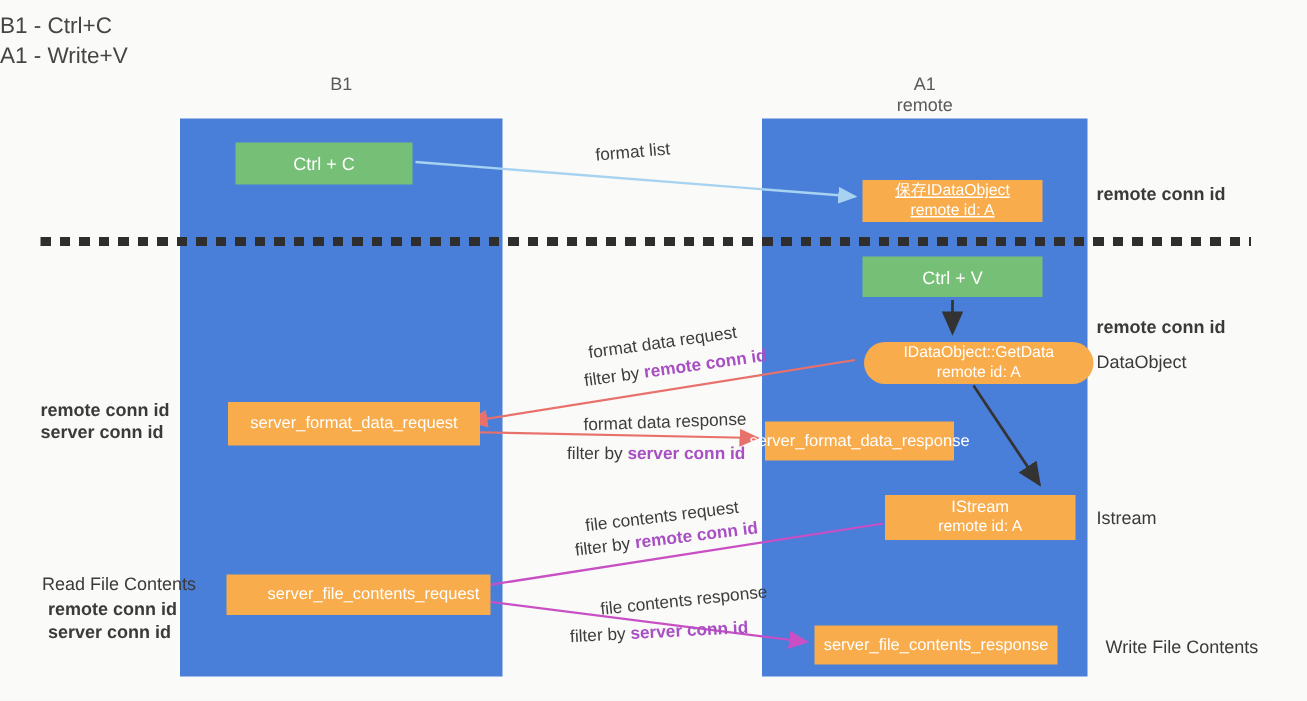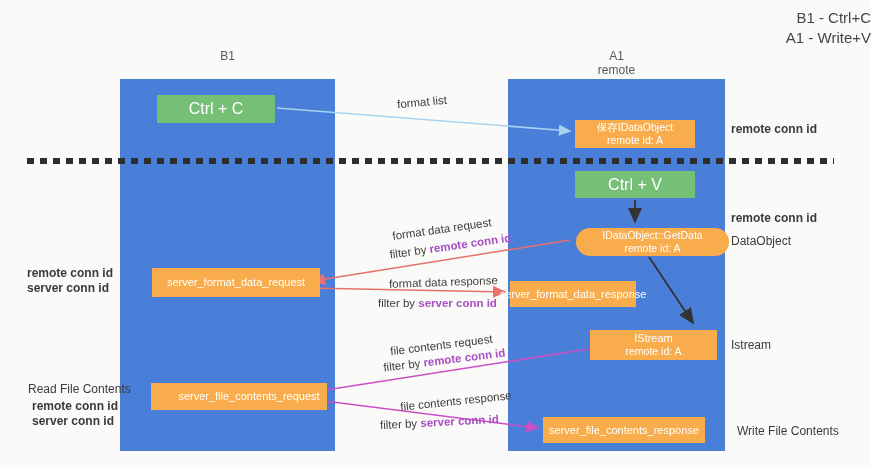--- a/index.html
+++ b/index.html
@@ -9,21 +9,21 @@
   }
   .stage{
     position:relative;
     width:871px;height:467px;
     background:#fafaf8;
     overflow:hidden;
   }
   
   .diagram-title{
     position:absolute;left:0;top:8px;width:871px;
-    text-align:right;color:#454545;font-size:15px;line-height:20px;
+    text-align:left;color:#454545;font-size:15px;line-height:20px;
   }
   
   .lane-header{
     position:absolute;top:49px;text-align:center;
     color:#5a5a5a;font-size:12px;line-height:14px;
   }
   #lane-header-left{left:120px;width:215px;}
   #lane-header-right{left:508px;width:217px;}
   
   .lane{
@@ -38,25 +38,25 @@
     background:repeating-linear-gradient(90deg,#2e2e2e 0 7px,transparent 7px 13px);
   }
   
   svg.arrows{position:absolute;left:0;top:0;z-index:4;pointer-events:none;}
   
   .node{
     position:absolute;z-index:6;
     display:flex;flex-direction:column;align-items:center;justify-content:center;
     color:#ffffff;text-align:center;
   }
-  .node.green{background:#76bf77;font-size:16px;align-items:center;}
+  .node.green{background:#76bf77;font-size:12px;align-items:center;}
   .node.orange{background:#f8ac4b;font-size:11px;line-height:13px;}
   .node .sub{font-size:10.5px;}
   #node-ctrl-c{left:157px;top:95px;width:118px;height:28px;}
-  #node-save-dataobject{left:575px;top:120px;width:120px;height:28px;font-size:10.5px;}
+  #node-save-dataobject{left:575px;top:120px;width:120px;height:28px;font-size:10.5px;text-decoration:underline;}
   #node-ctrl-v{left:575px;top:171px;width:120px;height:27px;}
   #node-getdata{left:576px;top:228px;width:153px;height:28px;font-size:10.5px;border-radius:14px;}
   #node-format-request{left:152px;top:268px;width:168px;height:29px;}
   #node-format-response{left:510px;top:281px;width:126px;height:26px;}
   #node-istream{left:590px;top:330px;width:127px;height:30px;}
   #node-file-request{left:151px;top:383px;width:156px;height:27px;padding-left:20px;}
   #node-file-response{left:543px;top:417px;width:162px;height:26px;}
   
   .edge-label{
     position:absolute;z-index:7;white-space:nowrap;

